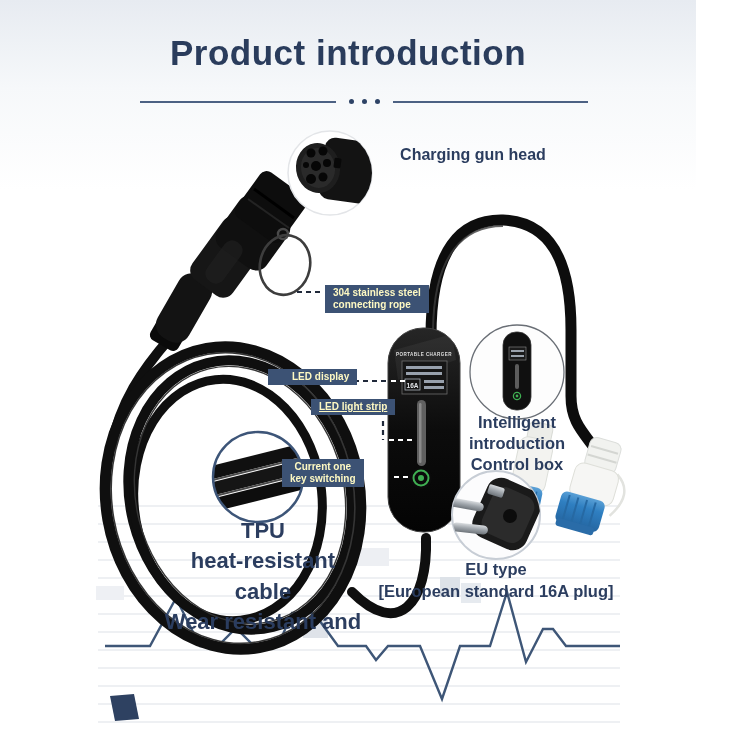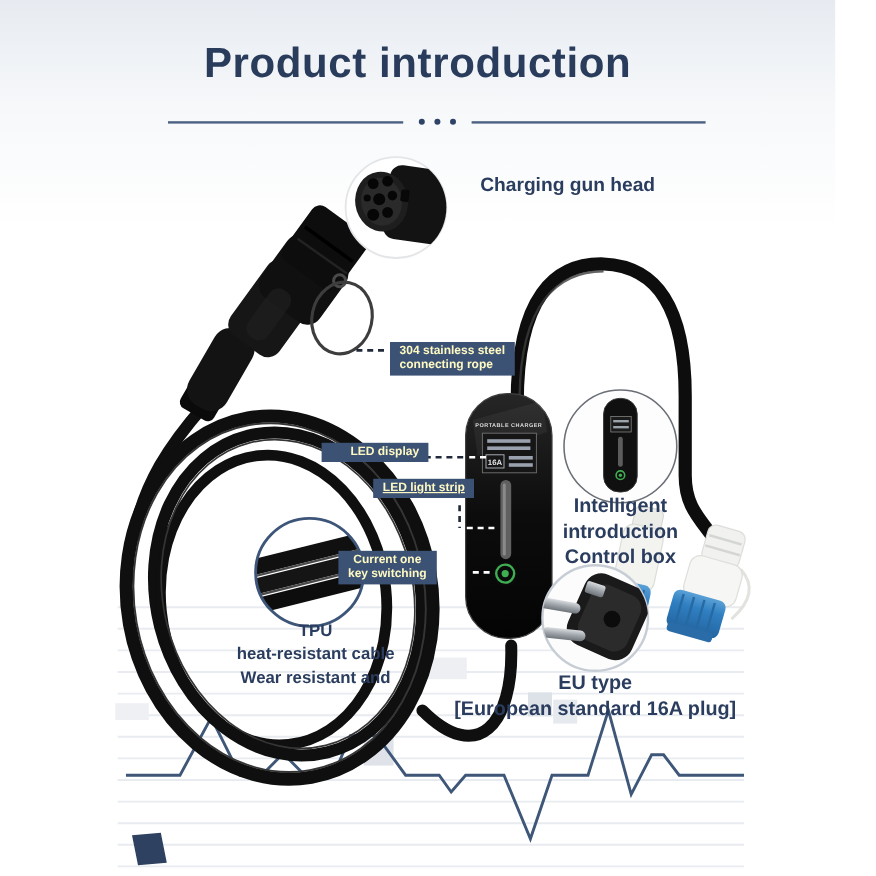--- a/index.html
+++ b/index.html
@@ -18,21 +18,21 @@
   .lbl{text-align:center;line-height:1.3;}
   .badge{position:absolute;z-index:2;background:#3c5274;color:#fef9c3;font-weight:bold;
          font-size:10px;line-height:1.22;padding:2px 8px;white-space:nowrap;}
   #gunhead-label{left:366px;top:145px;width:214px;font-size:16px;line-height:1.25;}
   #rope-badge{left:325px;top:285px;text-align:left;}
   #rope-badge span{display:block;}
   #led-display-badge{left:268px;top:369px;padding-left:24px;}
   #led-strip-badge{left:311px;top:399px;text-decoration:underline;}
   #current-badge{left:282px;top:459px;text-align:center;}
   #current-badge span{display:block;}
-  #tpu-label{left:160px;top:516px;width:206px;font-size:14px;line-height:1.38;}
+  #tpu-label{left:160px;top:516px;width:206px;font-size:22px;line-height:1.38;}
   #temp-label{left:450px;top:412px;width:134px;font-size:16.5px;line-height:1.28;}
   #eu-label{left:368px;top:558px;width:256px;font-size:16.5px;line-height:1.35;}
   .lbl span{display:block;}
   svg text{font-family:"Liberation Sans", sans-serif;}
 </style>
 </head>
 <body>
 
 <div id="stage">
 

